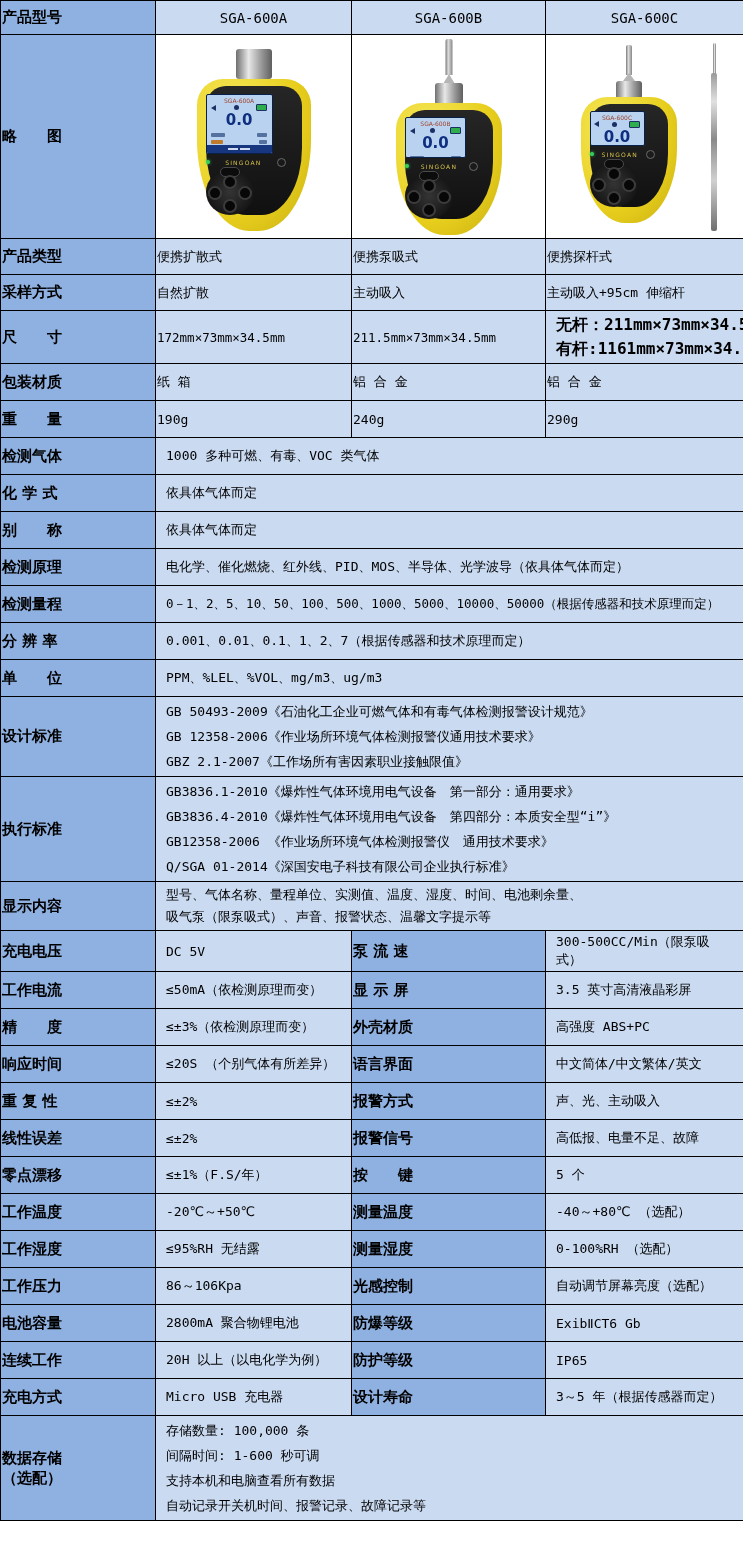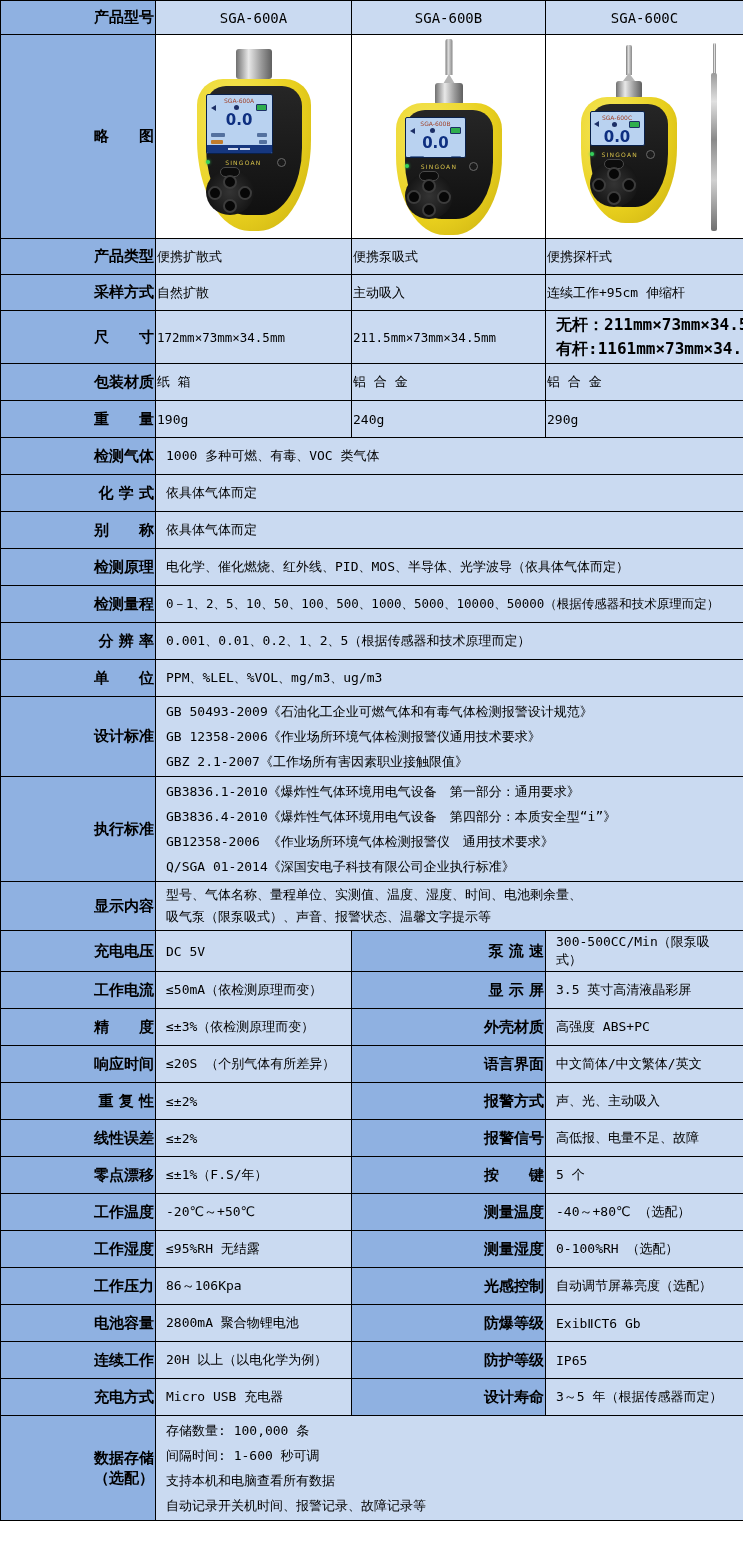--- a/index.html
+++ b/index.html
@@ -1,19 +1,19 @@
 <!DOCTYPE html>
 <html><head>
 <meta charset="utf-8">
 <style>
   html,body{margin:0;padding:0;background:#fff;}
   .sheet{width:743px;font-family:"DejaVu Sans","Liberation Sans",sans-serif;color:#000;}
   table{border-collapse:collapse;table-layout:fixed;width:743px;}
   td{border:1px solid #000;overflow:hidden;vertical-align:middle;}
-  .lbl{background:#8FB1E1;font-weight:bold;text-align:right;font-size:15px;line-height:1.35;}
+  .lbl{background:#8FB1E1;font-weight:bold;text-align:left;font-size:15px;line-height:1.35;}
   .val{background:#CADAF1;font-size:13px;font-family:"DejaVu Sans Mono","DejaVu Sans",sans-serif;}
   .pad{padding:2px 10px;}
   .ctr{text-align:left;}
   .lft{text-align:left;}
   .multi div{line-height:25px;white-space:nowrap;}
   .dim-c div{line-height:24px;white-space:nowrap;font-size:16px;font-weight:bold;}
   .model{background:#CADAF1;text-align:center;font-size:14px;font-family:"DejaVu Sans Mono","DejaVu Sans",sans-serif;}
   .photo-cell{background:#ffffff;padding:0;}
   .scene{position:relative;width:100%;height:200px;}
   
@@ -201,21 +201,21 @@
 <tr style="height:36px">
   <td class="lbl">产品类型</td>
   <td class="val ctr">便携扩散式</td>
   <td class="val ctr">便携泵吸式</td>
   <td class="val ctr">便携探杆式</td>
 </tr>
 <tr style="height:36px">
   <td class="lbl">采样方式</td>
   <td class="val ctr">自然扩散</td>
   <td class="val ctr">主动吸入</td>
-  <td class="val ctr">连续工作+95cm 伸缩杆</td>
+  <td class="val ctr">主动吸入+95cm 伸缩杆</td>
 </tr>
 <tr style="height:53px">
   <td class="lbl">尺　　寸</td>
   <td class="val ctr" style="font-size:12.5px">172mm×73mm×34.5mm</td>
   <td class="val ctr" style="font-size:12.5px">211.5mm×73mm×34.5mm</td>
   <td class="val dim-c pad">
     <div>无杆：211mm×73mm×34.5mm</div>
     <div>有杆:1161mm×73mm×34.5mm</div>
   </td>
 </tr>
@@ -247,21 +247,21 @@
 <tr style="height:37px">
   <td class="lbl">检测原理</td>
   <td class="val pad lft" colspan="3">电化学、催化燃烧、红外线、PID、MOS、半导体、光学波导（依具体气体而定）</td>
 </tr>
 <tr style="height:37px">
   <td class="lbl">检测量程</td>
   <td class="val pad lft" style="font-size:12.5px" colspan="3">0－1、2、5、10、50、100、500、1000、5000、10000、50000（根据传感器和技术原理而定）</td>
 </tr>
 <tr style="height:37px">
   <td class="lbl">分 辨 率</td>
-  <td class="val pad lft" colspan="3">0.001、0.01、0.2、1、2、5（根据传感器和技术原理而定）</td>
+  <td class="val pad lft" colspan="3">0.001、0.01、0.1、1、2、7（根据传感器和技术原理而定）</td>
 </tr>
 <tr style="height:37px">
   <td class="lbl">单　　位</td>
   <td class="val pad lft" colspan="3">PPM、%LEL、%VOL、mg/m3、ug/m3</td>
 </tr>
 <tr style="height:77px">
   <td class="lbl">设计标准</td>
   <td class="val pad lft multi" colspan="3">
     <div>GB 50493-2009《石油化工企业可燃气体和有毒气体检测报警设计规范》</div>
     <div>GB 12358-2006《作业场所环境气体检测报警仪通用技术要求》</div>

